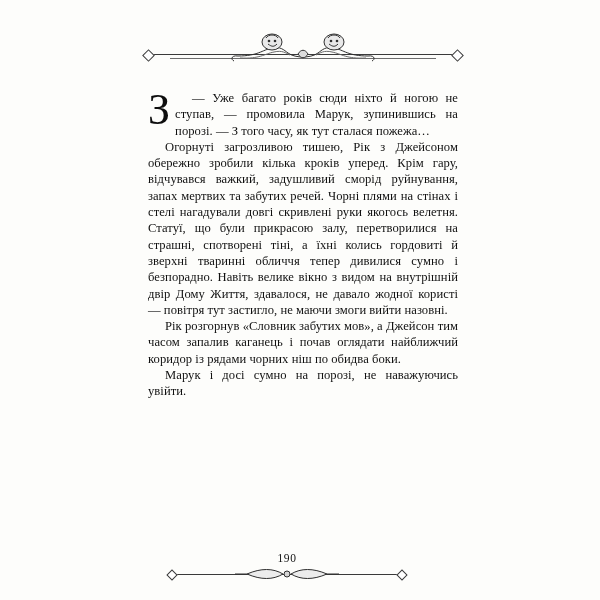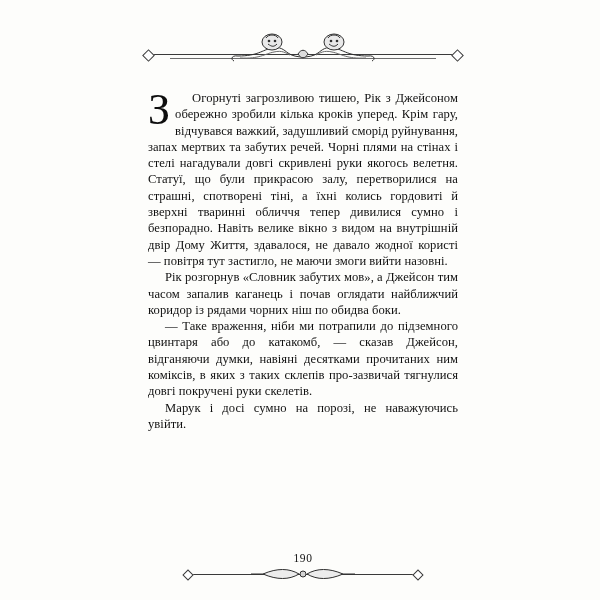--- a/index.html
+++ b/index.html
@@ -91,21 +91,21 @@
     line-height: 34px;
     padding: 2px 5px 0 0;
     margin-top: 1px;
     color: #0d0d0d;
     font-weight: 400;
   }
 
   
   .page-bottom {
     position: absolute;
-    left: 148px;
+    left: 132px;
     top: 552px;
     width: 310px;
     height: 34px;
   }
   .folio {
     text-align: center;
     font-size: 11.5px;
     color: #111;
     letter-spacing: 0.6px;
     margin-bottom: 5px;
@@ -176,23 +176,23 @@
           <path d="M70 26 C 73 21, 77 21, 80 26 C 77 31, 73 31, 70 26 Z" fill="#dcdcdc"></path>
 
           <path d="M10 28 C 4 27, 2 31, 6 33"></path>
           <path d="M140 28 C 146 27, 148 31, 144 33"></path>
         </g>
       </svg>
     </div>
 
     <div class="body-text">
       <p class="first"><span class="dropcap">З</span></p>
+      <p>— Уже багато років сюди ніхто й ногою не ступав, — промовила Марук, зупинившись на порозі. — З того часу, як тут сталася пожежа…</p>
       <p>Огорнуті загрозливою тишею, Рік з Джейсоном обережно зробили кілька кроків уперед. Крім гару, відчувався важкий, задушливий сморід руйнування, запах мертвих та забутих речей. Чорні плями на стінах і стелі нагадували довгі скривлені руки якогось велетня. Статуї, що були прикрасою залу, перетворилися на страшні, спотворені тіні, а їхні колись гордовиті й зверхні тваринні обличчя тепер дивилися сумно і безпорадно. Навіть велике вікно з видом на внутрішній двір Дому Життя, здавалося, не давало жодної користі — повітря тут застигло, не маючи змоги вийти назовні.</p>
       <p>Рік розгорнув «Словник забутих мов», а Джейсон тим часом запалив каганець і почав оглядати найближчий коридор із рядами чорних ніш по обидва боки.</p>
-      <p>— Таке враження, ніби ми потрапили до підземного цвинтаря або до катакомб, — сказав Джейсон, відганяючи думки, навіяні десятками прочитаних ним коміксів, в яких з таких склепів про-зазвичай тягнулися довгі покручені руки скелетів.</p>
       <p>Марук і досі сумно на порозі, не наважуючись увійти.</p>
     </div>
   </div>
 
   <div class="page-bottom">
     <div class="folio">190</div>
     <div class="ornament-bottom">
       <div class="orn2-rule"></div>
       <div class="orn2-dot l"></div>
       <div class="orn2-dot r"></div>

